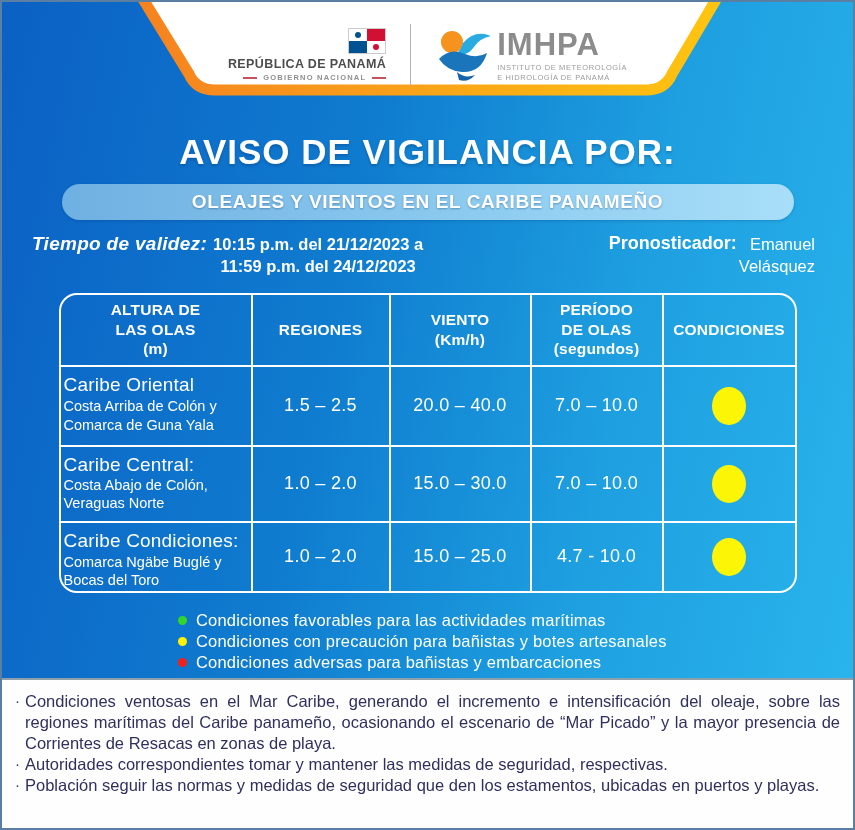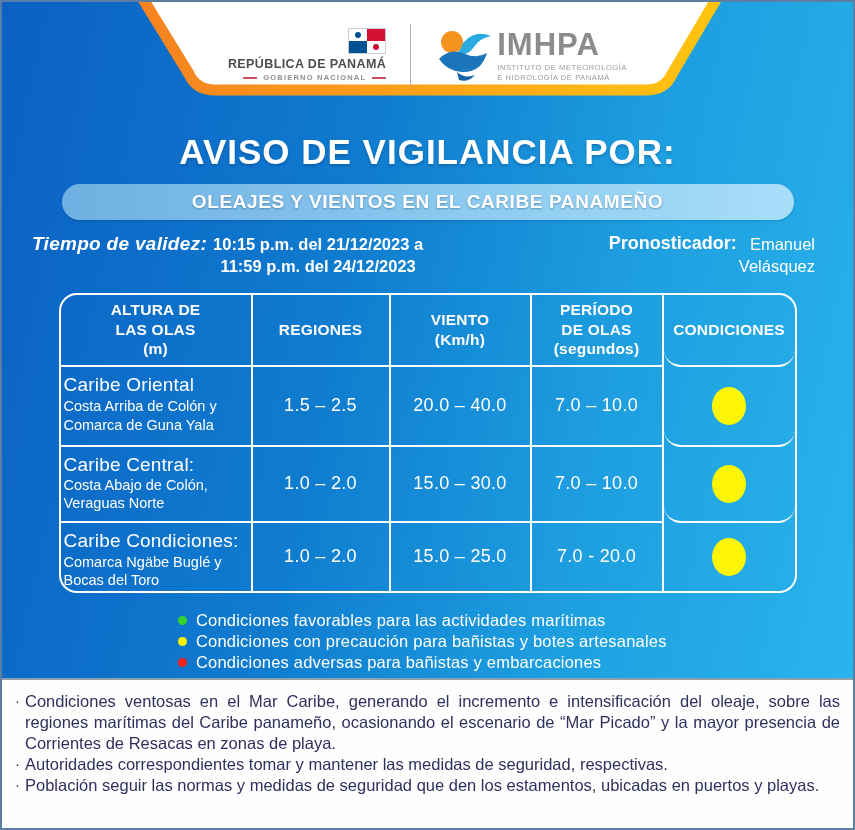--- a/index.html
+++ b/index.html
@@ -79,21 +79,21 @@
   
   .table {
     width:738px; margin:15px auto 0;
     border:2.5px solid #fff; border-radius:18px;
     display:grid;
     grid-template-columns:192px 138px 141px 132px 1fr;
     grid-template-rows:72px 80px 76px 68px;
     color:#fff; overflow:hidden;
   }
   .cell { border-right:2.5px solid #fff; border-bottom:2.5px solid #fff; }
-  .cell.last-col { border-right:none;border-radius:17px; }
+  .cell.last-col { border-right:none; }
   .cell.last-row { border-bottom:none; }
   .th { display:flex; align-items:center; justify-content:center; text-align:center;
         font-weight:bold; font-size:15.5px; line-height:1.25; white-space:pre-line;
         letter-spacing:.2px; }
   .region-cell { padding:7px 6px 4px 3px; display:flex; flex-direction:column; }
   .region-title { font-size:19px; letter-spacing:.2px; }
   .region-sub { font-size:14.5px; line-height:1.3; white-space:pre-line; margin-top:auto; margin-bottom:6px; }
   .region-cell.tight .region-sub { margin-top:1px; margin-bottom:2px; }
   .val { display:flex; align-items:center; justify-content:center; font-size:18px; letter-spacing:.3px; }
   .cond { display:flex; align-items:center; justify-content:center; }
@@ -226,21 +226,21 @@
         <div class="cond-dot" style="background: rgb(253, 245, 6);"></div>
       </div>
 
       <div class="cell region-cell tight last-row">
         <div class="region-title">Caribe Condiciones:</div>
         <div class="region-sub">Comarca Ngäbe Buglé y
 Bocas del Toro</div>
       </div>
       <div class="cell val last-row">1.0 – 2.0</div>
       <div class="cell val last-row">15.0 – 25.0</div>
-      <div class="cell val last-row">7.0 - 20.0</div>
+      <div class="cell val last-row">4.7 - 10.0</div>
       <div class="cell cond last-col last-row">
         <div class="cond-dot" style="background: rgb(253, 245, 6);"></div>
       </div>
     </div>
 
     <div class="legend">
       <div class="legend-item">
         <span class="legend-dot" style="background: rgb(53, 212, 43);"></span>
         <span class="legend-text">Condiciones favorables para las actividades marítimas</span>
       </div>

